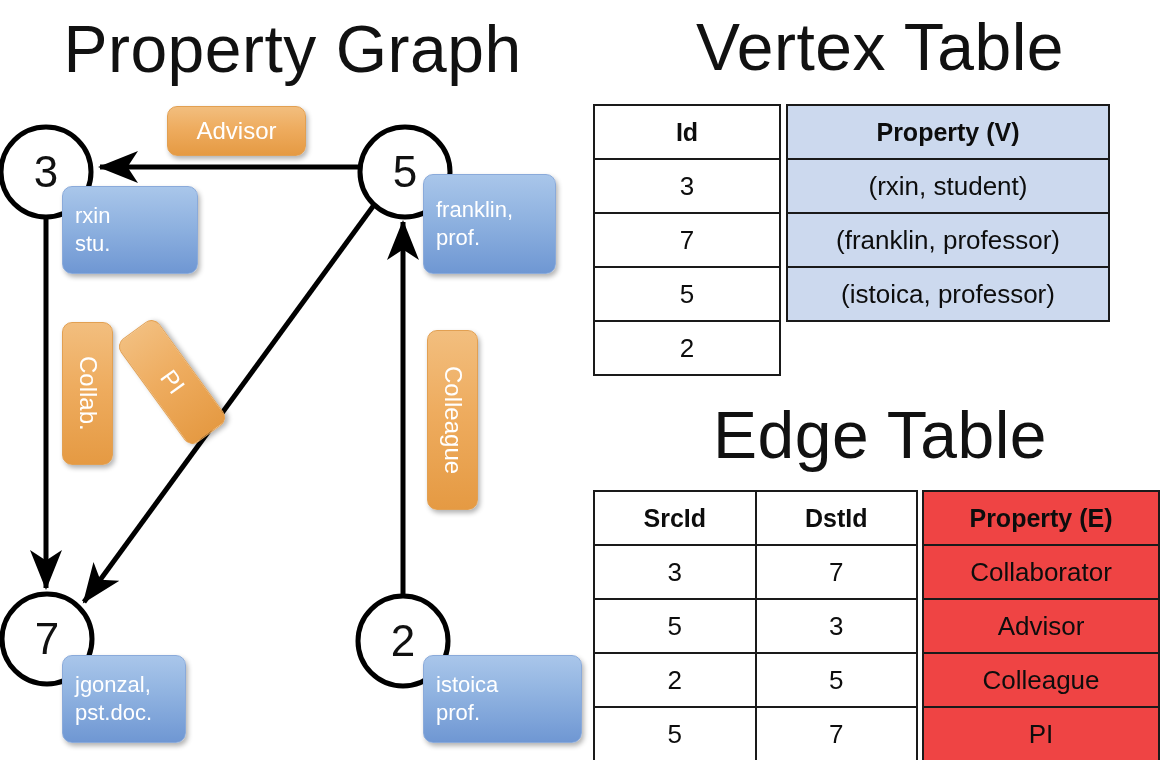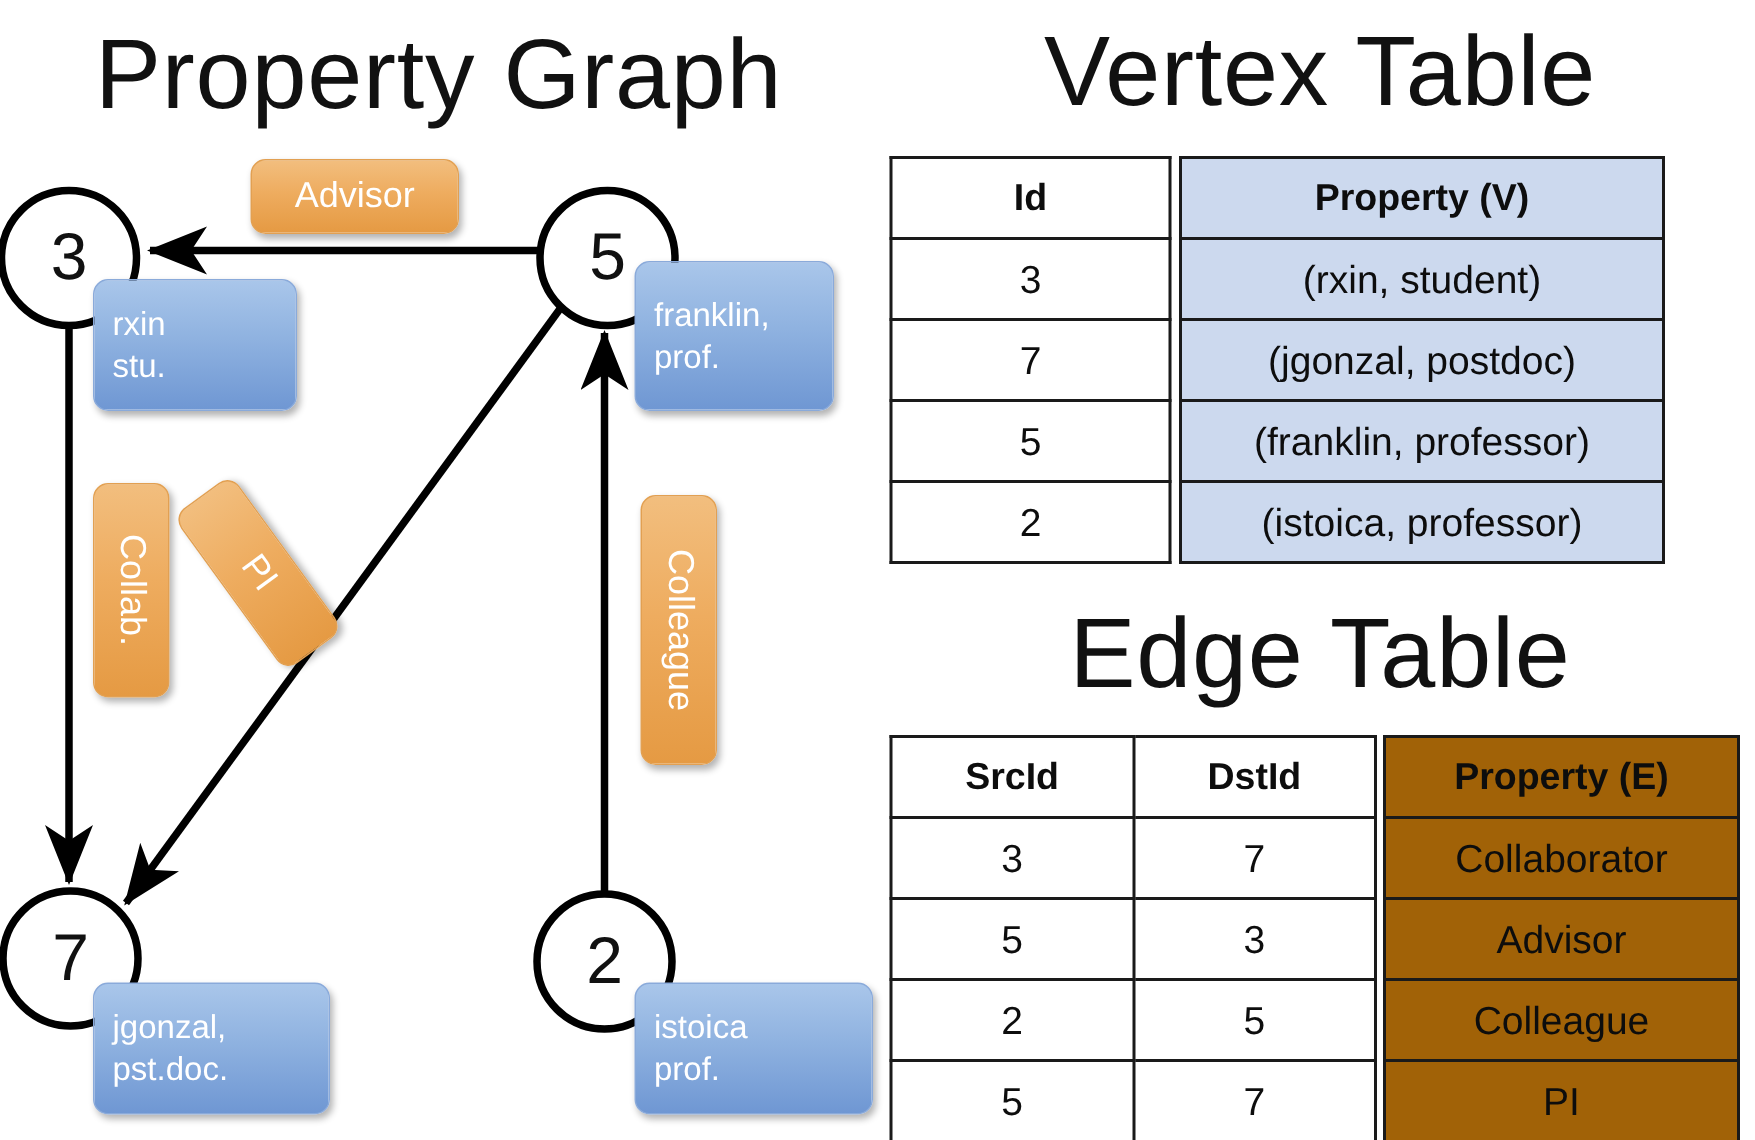--- a/index.html
+++ b/index.html
@@ -74,21 +74,21 @@
   .vert-text {
     writing-mode: vertical-rl;
     text-orientation: mixed;
     white-space: nowrap;
   }
   .box-lines { white-space: pre-line; }
 
   
   #box-rxin      { left: 62px;  top: 186px; width: 136px; height: 88px; }
   #box-franklin  { left: 423px; top: 174px; width: 133px; height: 100px; }
-  #box-jgonzal   { left: 62px;  top: 655px; width: 158px; height: 88px; }
+  #box-jgonzal   { left: 62px;  top: 655px; width: 124px; height: 88px; }
   #box-istoica   { left: 423px; top: 655px; width: 159px; height: 88px; }
 
   #box-advisor   { left: 167px; top: 106px; width: 139px; height: 50px;
                    font-size: 24px; }
   #box-collab    { left: 62px;  top: 322px; width: 51px;  height: 143px;
                    font-size: 24px; }
   #box-colleague { left: 427px; top: 330px; width: 51px;  height: 180px;
                    font-size: 24px; }
   #box-pi {
     left: 148px; top: 318px; width: 48px; height: 128px;
@@ -104,21 +104,21 @@
     font-family: "Liberation Sans", sans-serif;
     font-weight: 300;
     font-size: 26px;
     text-align: center;
     padding: 4px;
     height: 44px;
     color: #0d0d0d;
   }
   .tbl th { font-weight: 700; font-size: 25px; }
   .tbl .blue  { background: #ccd9ee; border-top: 1px solid #6f7f93; border-bottom: 1px solid #6f7f93; }
-  .tbl .peach { background: #a16207; border-top: 1px solid #9a8670; border-bottom: 1px solid #9a8670; }
+  .tbl .peach { background: #ef4444; border-top: 1px solid #9a8670; border-bottom: 1px solid #9a8670; }
   .tbl .blue-outer  { border: 2px solid #1a1a1a; }
   .tbl .peach-outer { border: 2px solid #1a1a1a; }
 
   
   #vertex-id-table   { left: 593px; top: 104px; width: 188px; }
   #vertex-prop-table { left: 786px; top: 104px; width: 324px; }
   
   #edge-ids-table    { left: 593px; top: 490px; width: 325px; }
   #edge-prop-table   { left: 922px; top: 490px; width: 238px; }
 
@@ -219,23 +219,20 @@
 
   <table class="tbl" id="vertex-prop-table">
     <tbody>
         <tr>
       <th class="blue blue-outer">Property (V)</th>
     </tr>
     <tr>
       <td class="blue blue-outer">(rxin, student)</td>
     </tr>
     <tr>
-      <td class="blue blue-outer">(jgonzal, postdoc)</td>
-    </tr>
-    <tr>
       <td class="blue blue-outer">(franklin, professor)</td>
     </tr>
     <tr>
       <td class="blue blue-outer">(istoica, professor)</td>
     </tr>
   </tbody>
     </table>
 
   <table class="tbl" id="edge-ids-table">
     <tbody>

